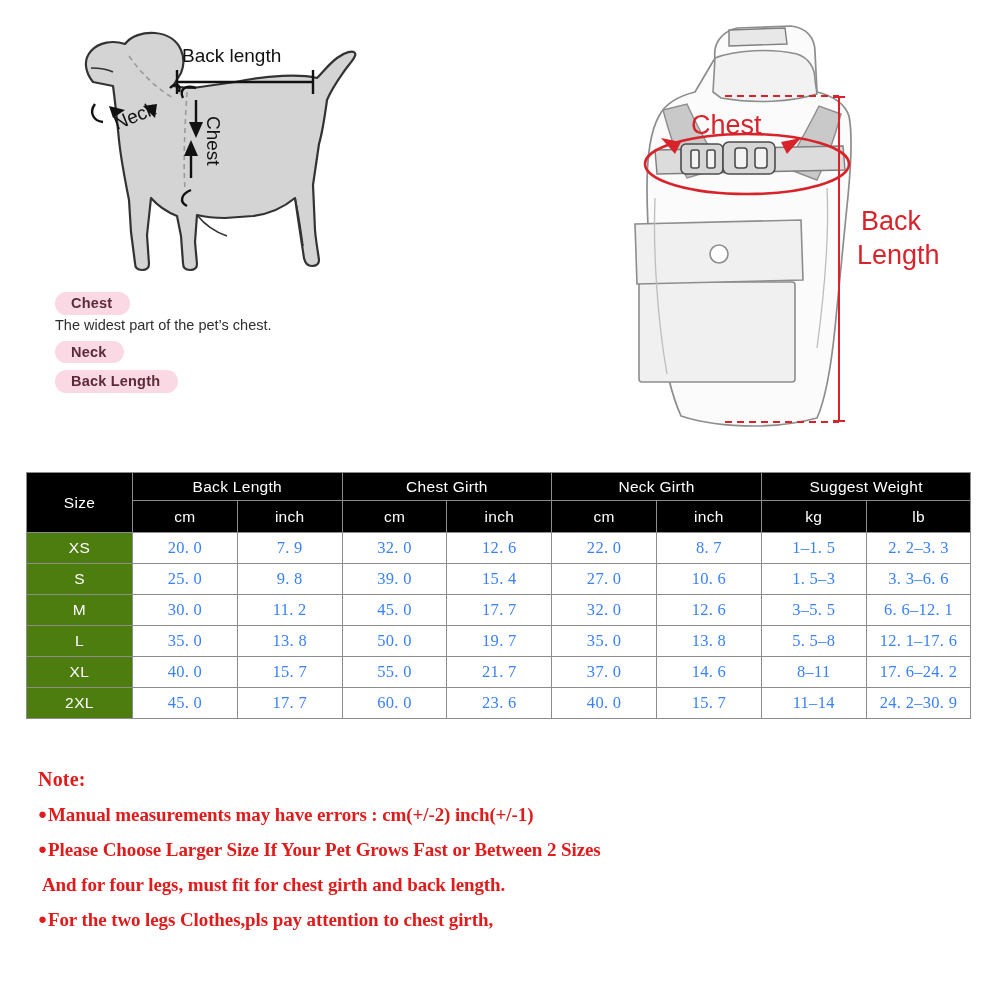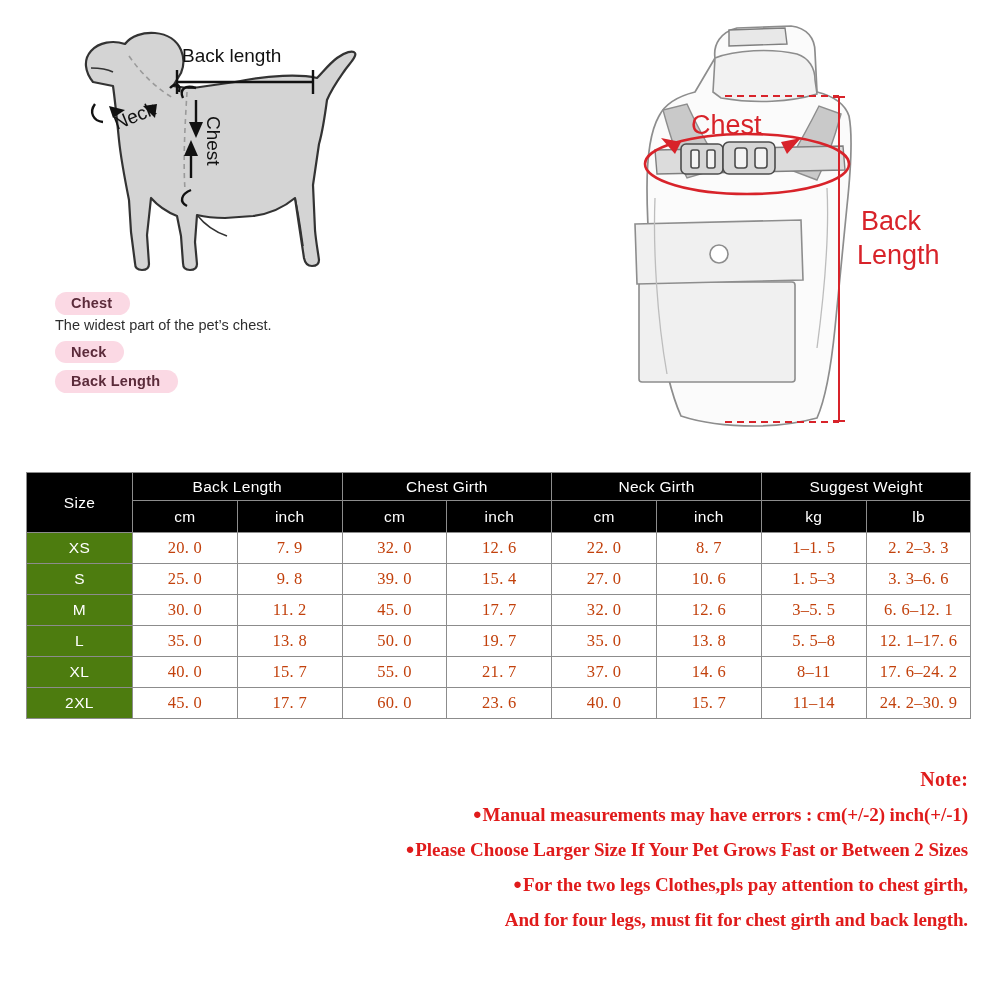--- a/index.html
+++ b/index.html
@@ -91,37 +91,36 @@
   }
   table.size-table tbody td.size-cell {
     background: #4d7c0f;
     color: #ffffff;
     font-family: "Liberation Sans", sans-serif;
     font-size: 15.5px;
     letter-spacing: .4px;
   }
   table.size-table tbody td.val-cell {
     background: #ffffff;
-    color: #c2410c;
+    color: #3b82f6;
     font-family: "Liberation Serif", serif;
     font-size: 16.5px;
     letter-spacing: .3px;
   }
   col.c-size { width: 106px; }
   col.c-val  { width: 104.8px; }
 
   
   #notes {
     position: absolute;
     left: 38px; top: 768px;
     width: 930px;
     color: #e01b1b;
     font-family: "Liberation Serif", serif;
     font-weight: 700;
-    text-align: right;
   }
   #notes .note-title {
     font-size: 20px;
     margin-bottom: 14px;
     letter-spacing: .2px;
   }
   #notes .note-line {
     font-size: 19px;
     margin-bottom: 14px;
     line-height: 1.1;
@@ -376,19 +375,19 @@
 </div>
 
 <div id="notes">
   <div class="note-title">Note:</div>
   <div class="note-line">
     <span class="bullet">●</span><span>Manual measurements may have errors : cm(+/-2)  inch(+/-1)</span>
   </div>
   <div class="note-line">
     <span class="bullet">●</span><span>Please Choose Larger Size If Your Pet Grows Fast or Between 2 Sizes</span>
   </div>
+  <div class="note-line no-bullet">
+    <span>And for four legs, must fit for chest girth and back length.</span>
+  </div>
   <div class="note-line">
     <span class="bullet">●</span><span>For the two legs Clothes,pls pay attention to chest girth,</span>
   </div>
-  <div class="note-line no-bullet">
-    <span>And for four legs, must fit for chest girth and back length.</span>
-  </div>
 </div>
 
 </body></html>

